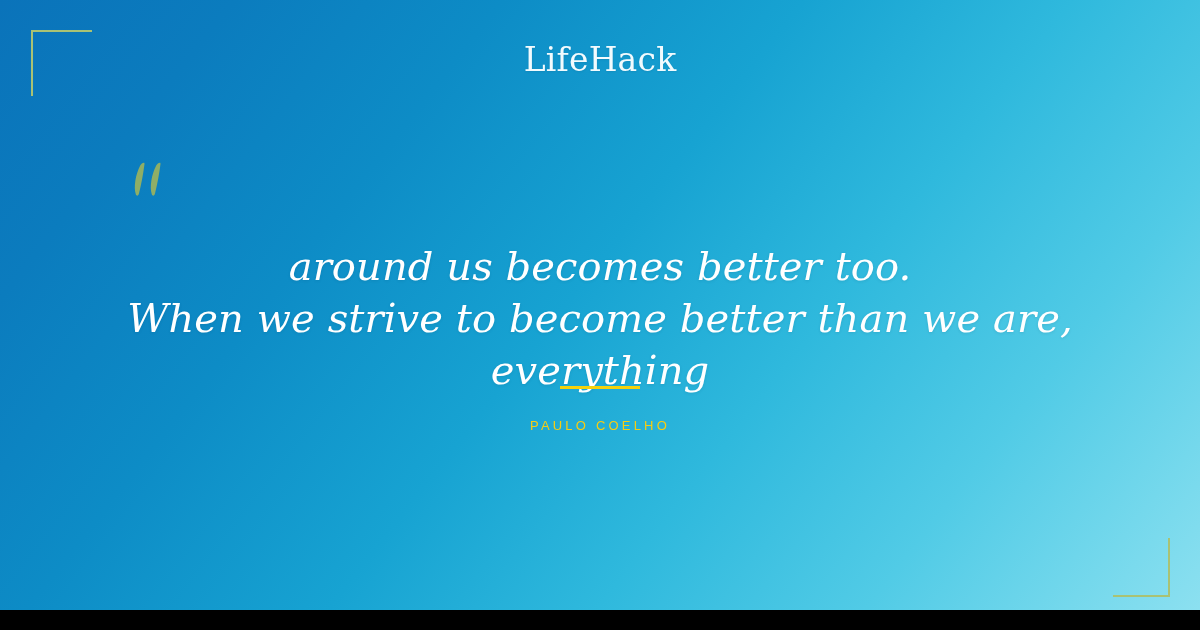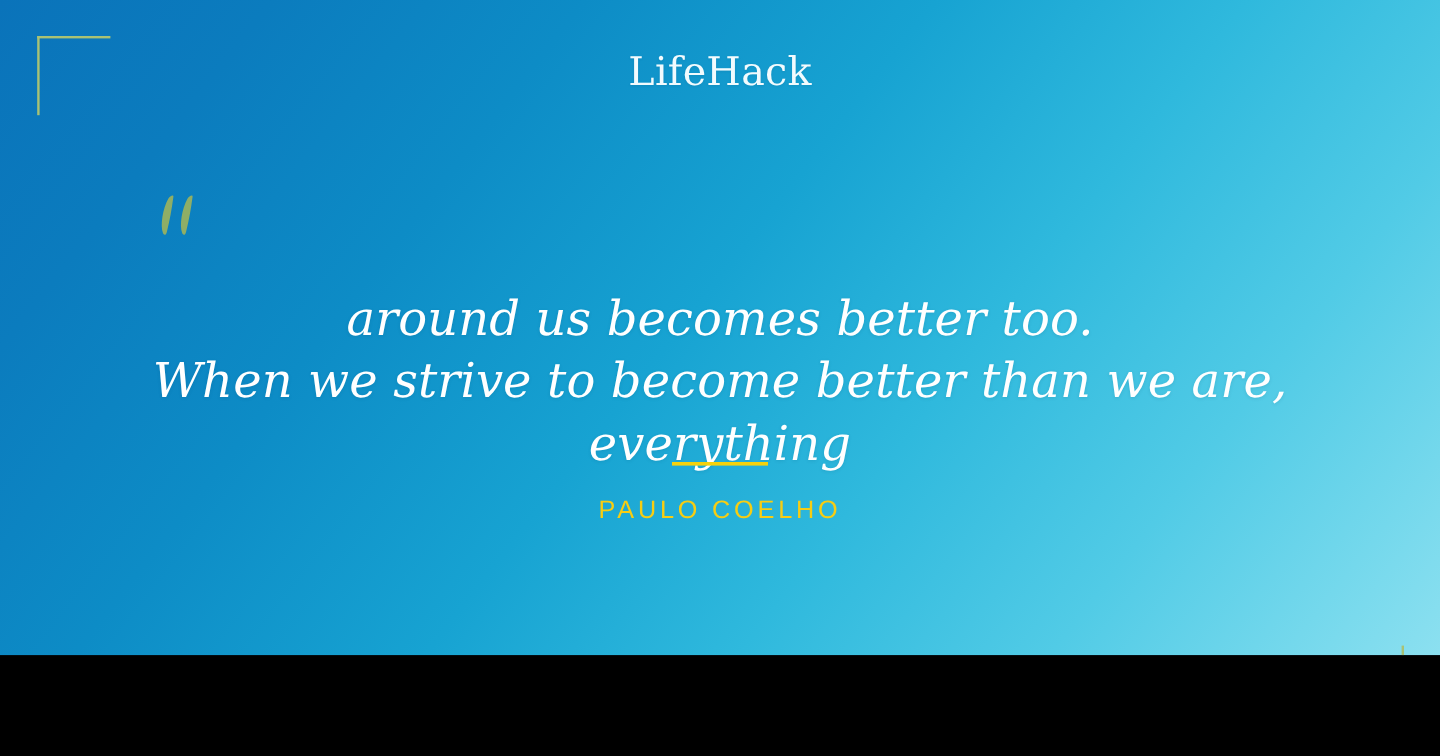--- a/index.html
+++ b/index.html
@@ -3,21 +3,21 @@
 <meta charset="utf-8">
 <style>
   html, body {
     margin: 0;
     padding: 0;
     background: #000;
   }
   #card {
     position: relative;
     width: 1200px;
-    height: 546px;
+    height: 610px;
     overflow: hidden;
     font-family: "Liberation Sans", sans-serif;
     
     background-color: #0d7cbf;
     background-image: linear-gradient(128deg,
         #0a73ba 0%,
         #0b7cbe 14%,
         #0d8cc6 30%,
         #17a3d2 48%,
         #2fb9dd 64%,
@@ -117,21 +117,21 @@
 
   
   #author {
     position: absolute;
     left: 0;
     right: 0;
     top: 414px;
     text-align: center;
     color: #f7cd12;
     font-family: "Liberation Sans", sans-serif;
-    font-size: 21px;
+    font-size: 13px;
     font-weight: 400;
     letter-spacing: 3.2px;
     line-height: 24px;
   }
 </style>
 </head>
 <body>
 
 <div id="card">
 

